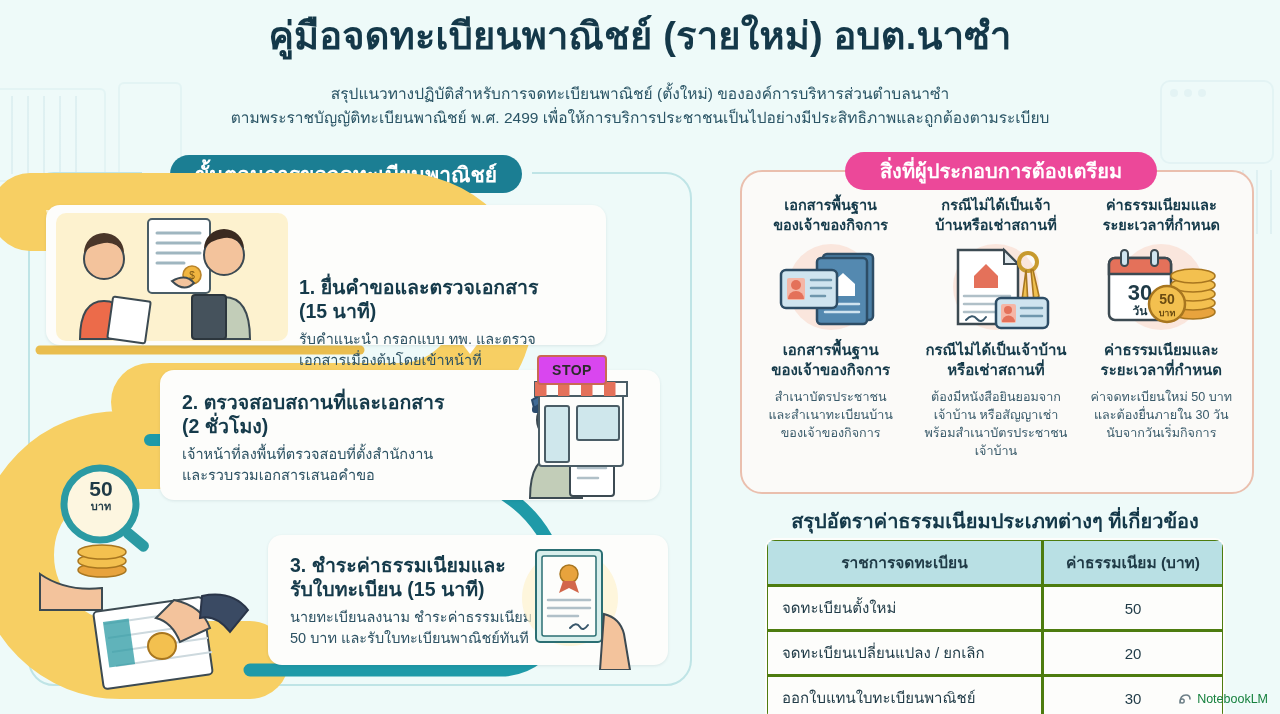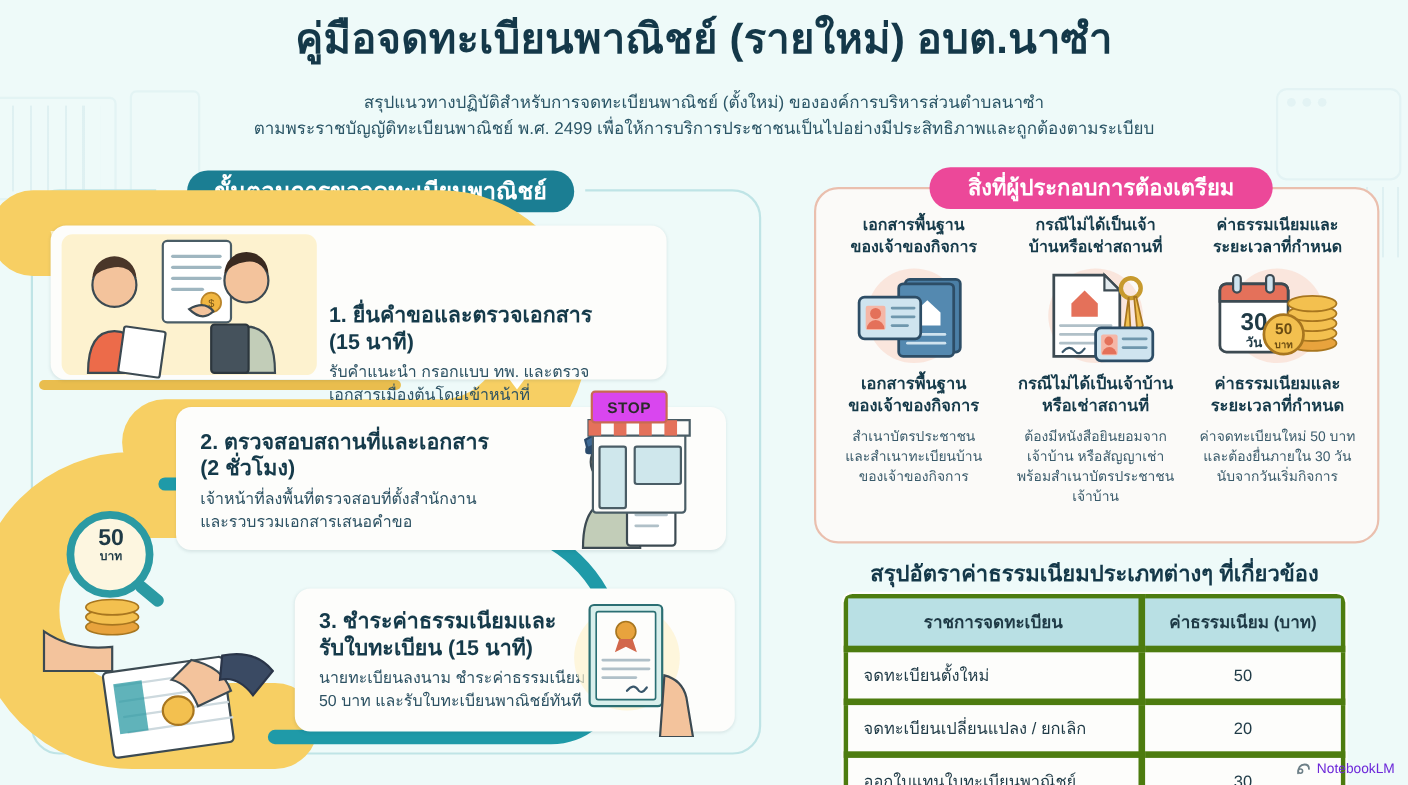--- a/index.html
+++ b/index.html
@@ -85,30 +85,30 @@
   .fee-title{
     position:absolute;left:740px;top:505px;width:510px;text-align:center;
     font-size:20px;font-weight:bold;color:#143849;
   }
   .fee-table{
     position:absolute;left:765px;top:538px;width:460px;
     border-collapse:collapse;background:#fdfdfb;
     border:2px solid #39576b;border-radius:10px;overflow:hidden;
   }
   .fee-table th,.fee-table td{
-    border:6px solid #4d7c0f;padding:9px 14px;font-size:15px;color:#1f3a46;margin-left:44px;
+    border:3px solid #4d7c0f;padding:9px 14px;font-size:15px;color:#1f3a46;margin-left:44px;
   }
   .fee-table th{background:#b9e0e4;font-weight:bold;text-align:center;font-size:15.5px;}
   .fee-table td.name{text-align:left;}
   .fee-table td.val{text-align:center;width:150px;}
 
   
   .watermark{
     position:absolute;right:12px;bottom:8px;display:flex;align-items:center;gap:5px;
-    font-size:12.5px;color:#6d28d9;
+    font-size:12.5px;color:#15803d;
   }
   .watermark svg{display:block;}
 
   
   .coin-label{
     position:absolute;left:72px;top:478px;width:58px;text-align:center;
     font-weight:bold;color:#1f3a46;line-height:1;pointer-events:none;
   }
   .coin-label .n{font-size:21px;display:block;}
   .coin-label .u{font-size:11px;display:block;margin-top:2px;}

